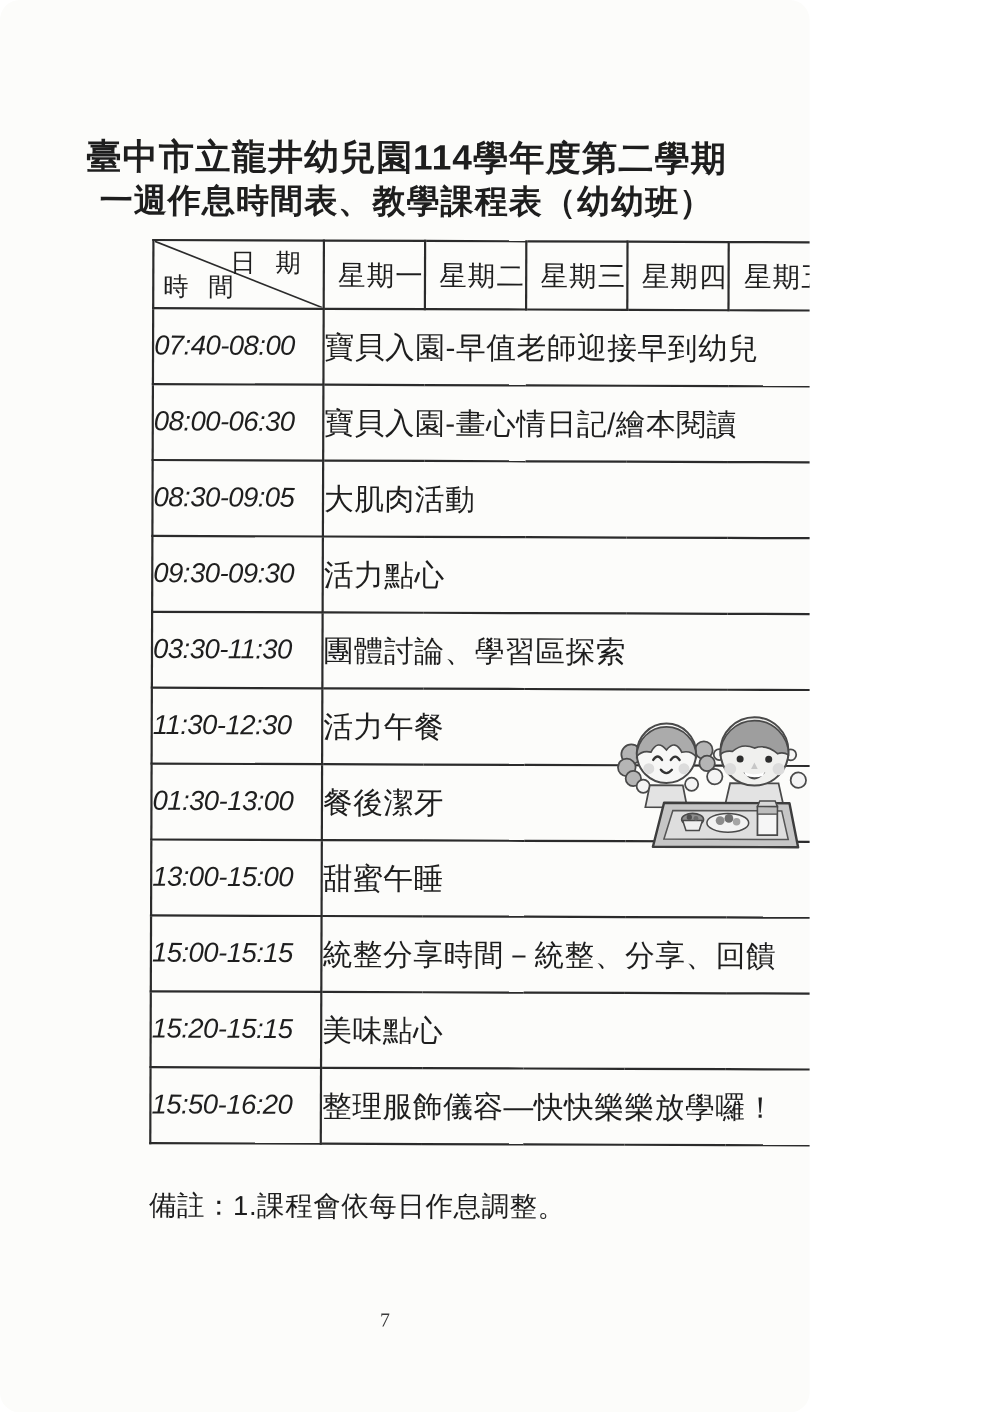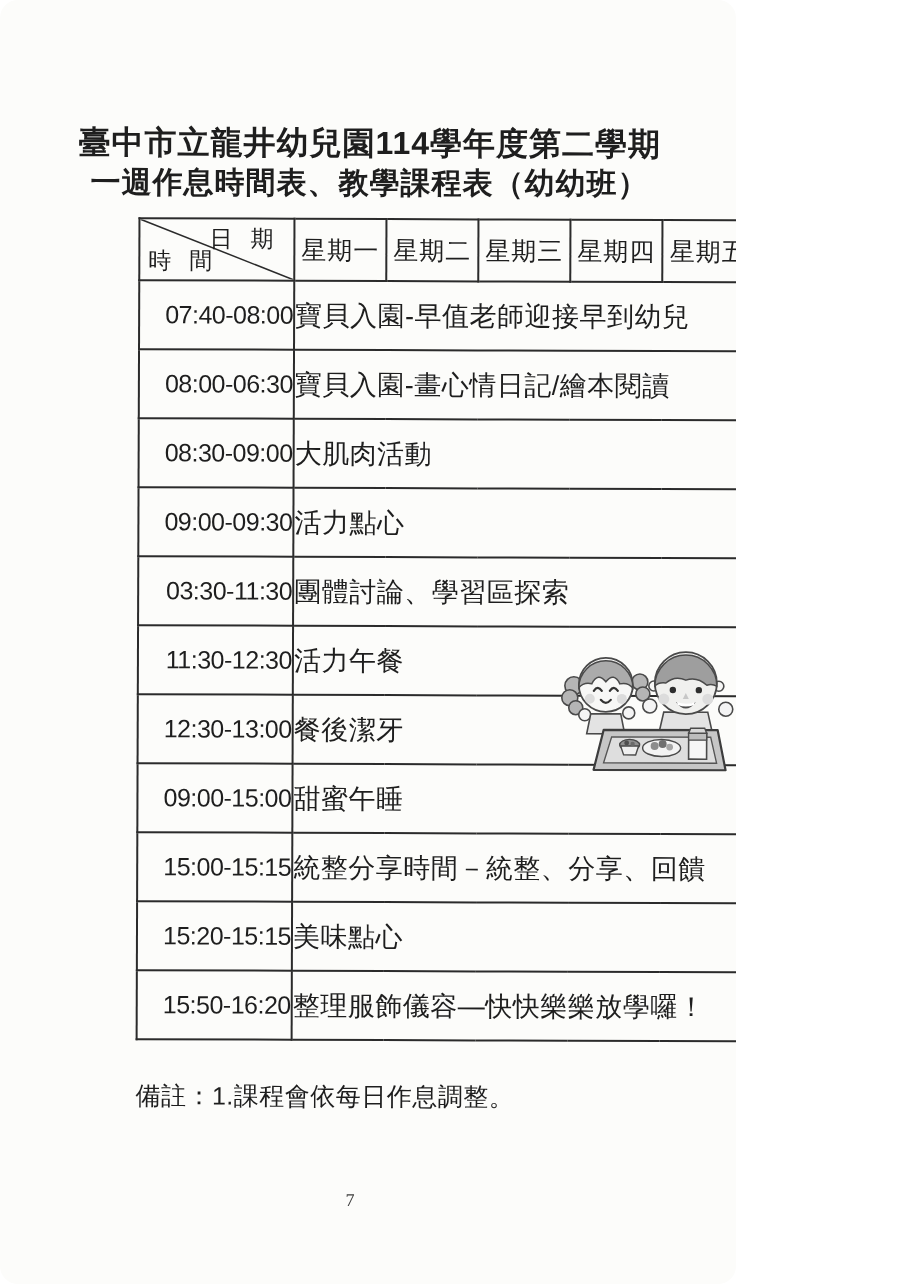--- a/index.html
+++ b/index.html
@@ -39,27 +39,28 @@
   .corner-svg { position:absolute; left:0; top:0; width:100%; height:100%; }
   .corner-date {
     position:absolute; top:4px; right:2px;
     font-size:23px; font-weight:normal; letter-spacing:18px;
   }
   .corner-time {
     position:absolute; bottom:3px; left:8px;
     font-size:23px; font-weight:normal; letter-spacing:18px;
   }
   th.day {
-    font-size:25px; font-weight:normal; text-align:center;
+    font-size:25px; font-weight:normal; text-align:right;
     letter-spacing:1px;
   }
   td.time {
     height:67px;
-    text-align:right; font-size:25px; letter-spacing:-0.5px;
+    text-align:left; font-size:25px; letter-spacing:-0.5px;
     white-space:nowrap;
+    font-style:italic;
   }
   td.act {
     text-align:left; padding-left:11px; font-size:27px;
     letter-spacing:0.5px; white-space:nowrap; overflow:hidden;
   }
 
   .note {
     position:absolute; left:137px; top:1080px;
     font-size:25px; letter-spacing:0.5px; white-space:nowrap;
   }
@@ -112,41 +113,41 @@
       <tbody>
         <tr>
           <td class="time">07:40-08:00</td>
           <td class="act" colspan="5">寶貝入園-早值老師迎接早到幼兒</td>
         </tr>
         <tr>
           <td class="time">08:00-06:30</td>
           <td class="act" colspan="5">寶貝入園-畫心情日記/繪本閱讀</td>
         </tr>
         <tr>
-          <td class="time">08:30-09:00</td>
+          <td class="time">08:30-09:05</td>
           <td class="act" colspan="5">大肌肉活動</td>
         </tr>
         <tr>
-          <td class="time">09:00-09:30</td>
+          <td class="time">09:30-09:30</td>
           <td class="act" colspan="5">活力點心</td>
         </tr>
         <tr>
           <td class="time">03:30-11:30</td>
           <td class="act" colspan="5">團體討論、學習區探索</td>
         </tr>
         <tr>
           <td class="time">11:30-12:30</td>
           <td class="act" colspan="5">活力午餐</td>
         </tr>
         <tr>
-          <td class="time">12:30-13:00</td>
+          <td class="time">01:30-13:00</td>
           <td class="act" colspan="5">餐後潔牙</td>
         </tr>
         <tr>
-          <td class="time">09:00-15:00</td>
+          <td class="time">13:00-15:00</td>
           <td class="act" colspan="5">甜蜜午睡</td>
         </tr>
         <tr>
           <td class="time">15:00-15:15</td>
           <td class="act" colspan="5">統整分享時間－統整、分享、回饋</td>
         </tr>
         <tr>
           <td class="time">15:20-15:15</td>
           <td class="act" colspan="5">美味點心</td>
         </tr>

